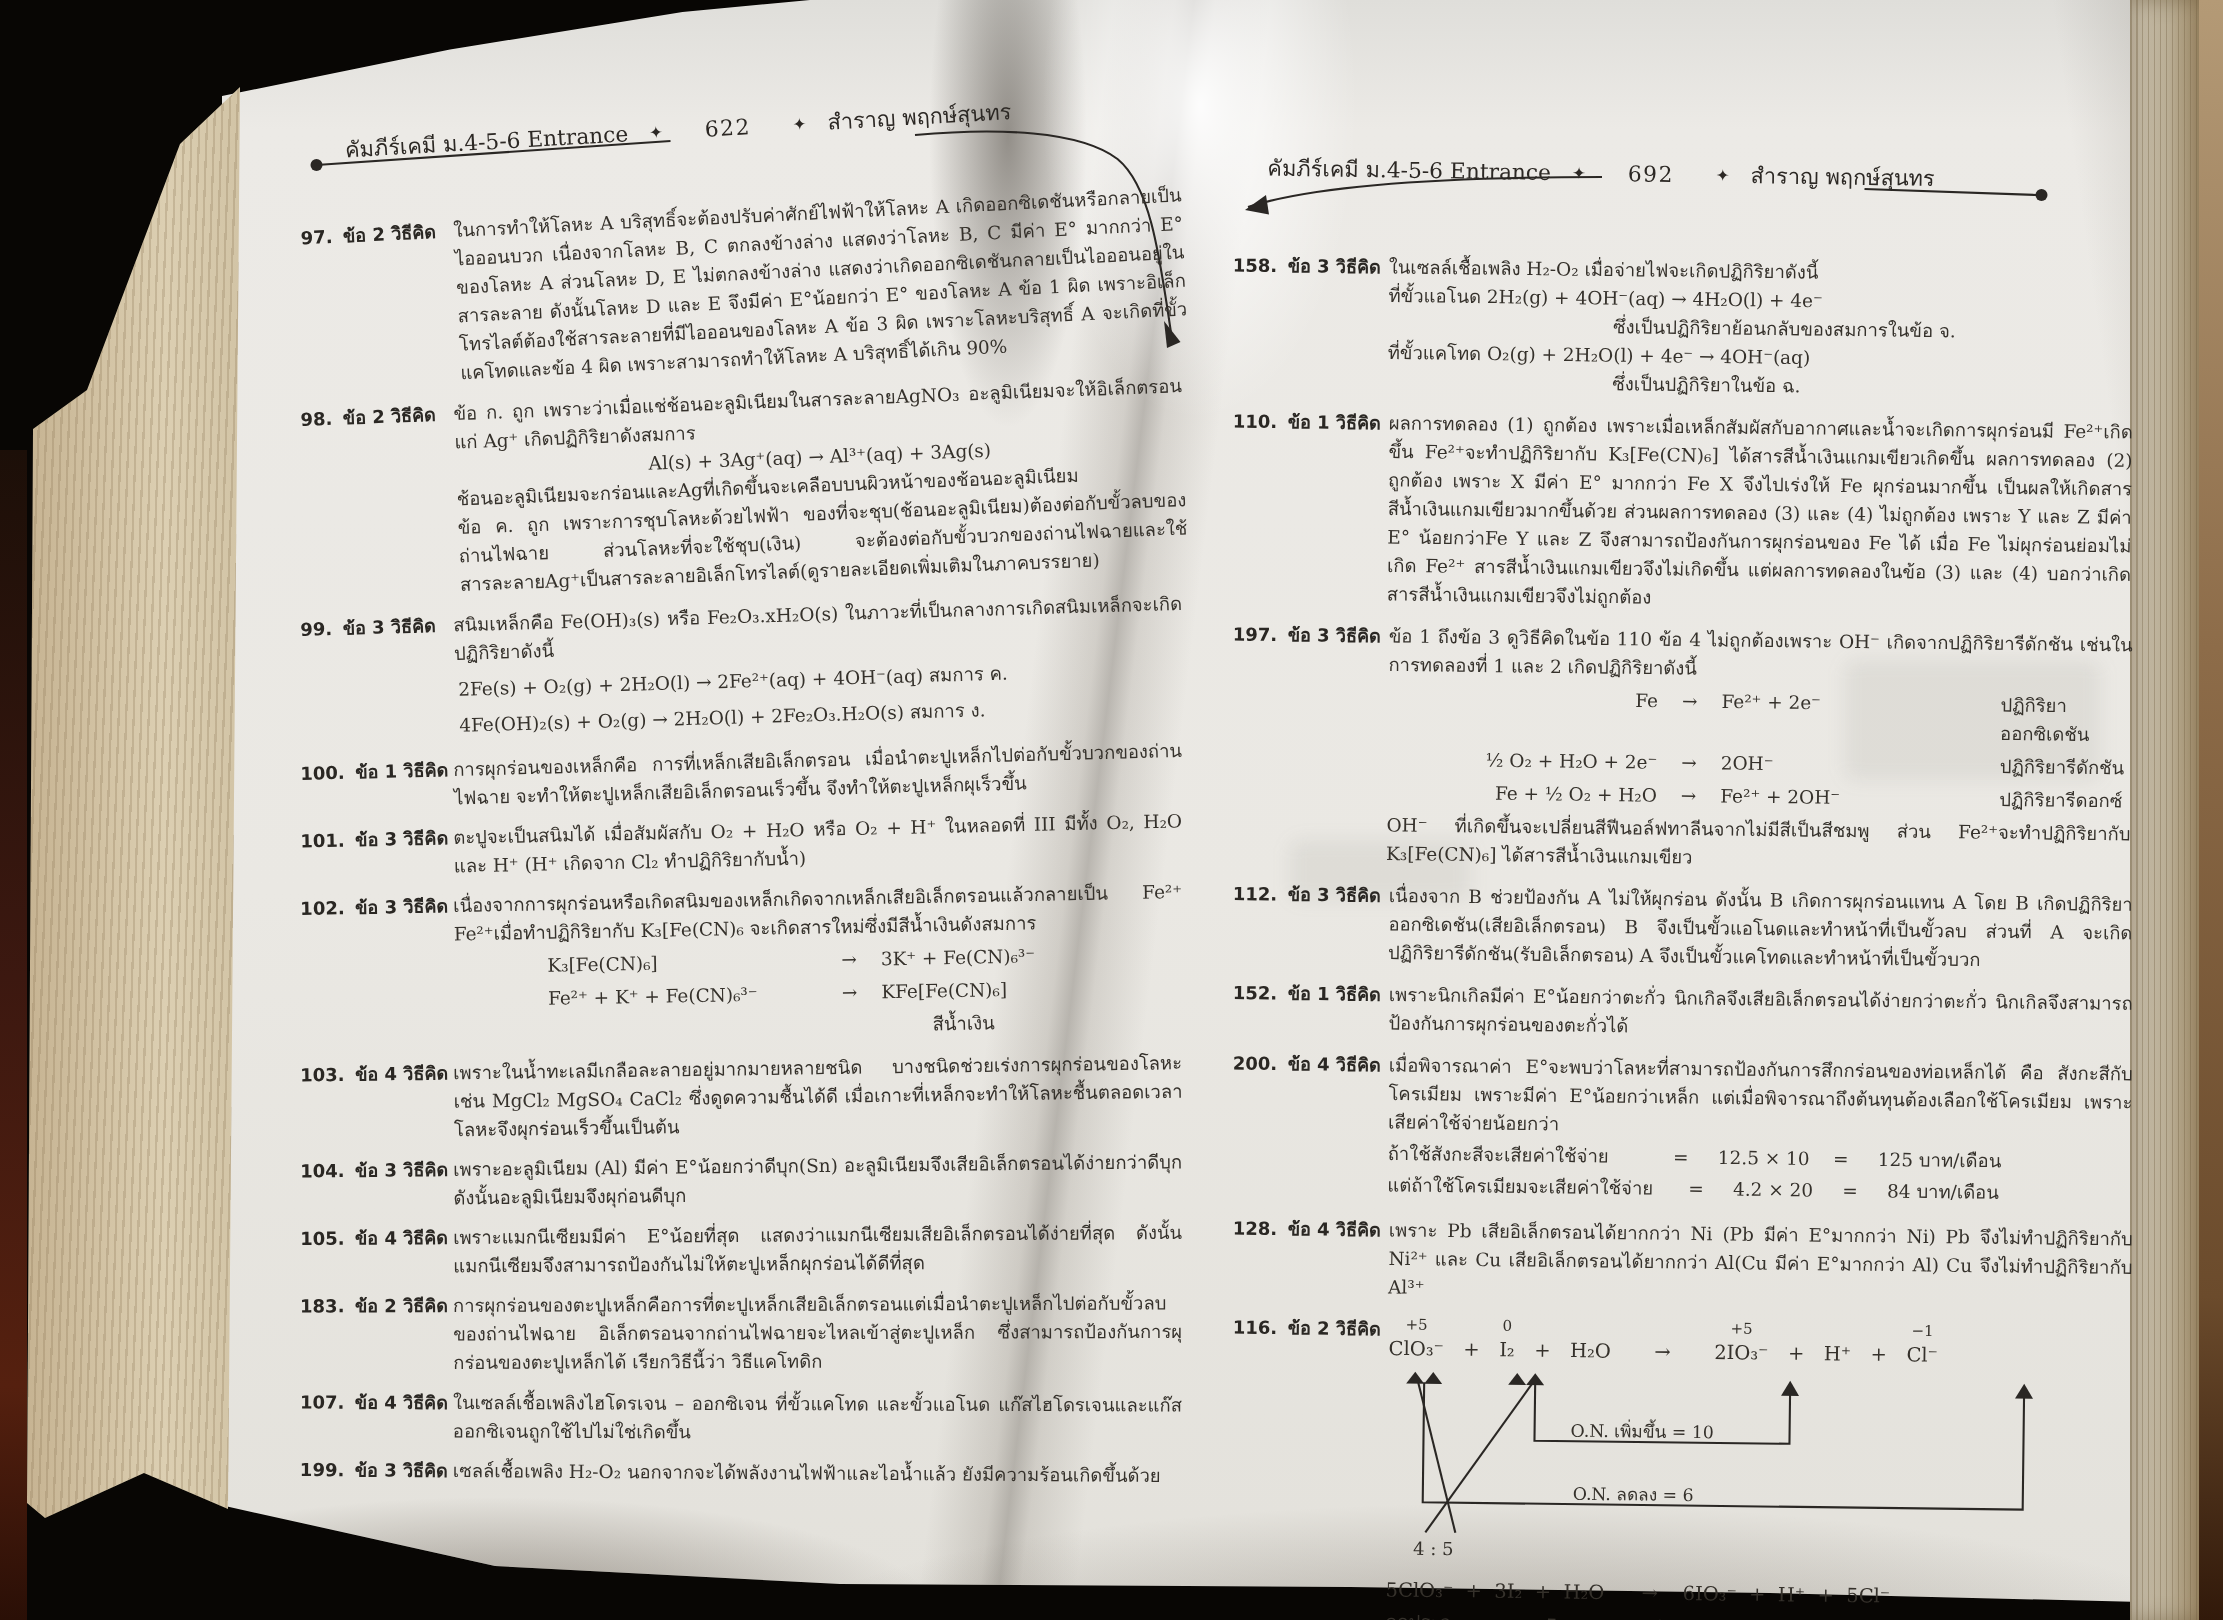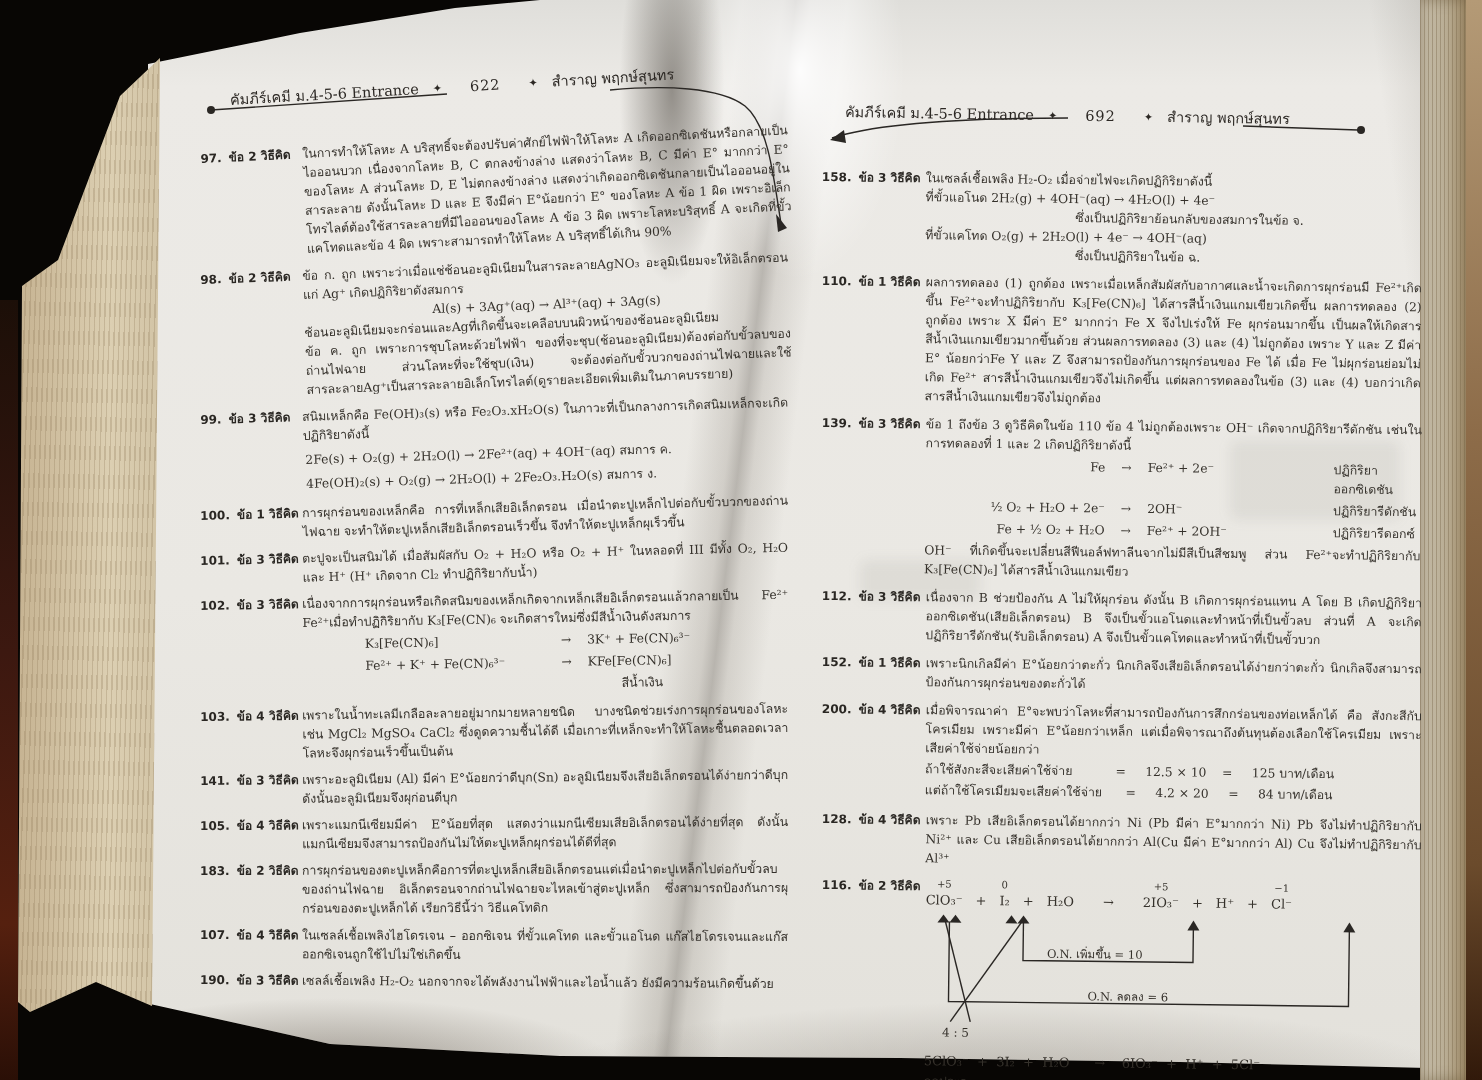--- a/index.html
+++ b/index.html
@@ -78,21 +78,21 @@
   .pl .item:nth-of-type(12){transform:rotate(0.4deg);transform-origin:0 0;}
   .pr .item{transform:rotate(0.7deg);transform-origin:0 0;}
   
   .diagram{position:relative;height:172px;}
   .on-eq{display:flex;gap:13px;align-items:flex-end;font-size:13px;}
   .sp{display:inline-block;text-align:center;}
   .on{display:block;font-size:10px;height:13px;line-height:13px;color:#35312b;}
   .dg-svg{position:absolute;left:0;top:36px;}
   .dg-lbl{position:absolute;font-size:11.5px;background:transparent;}
   .lbl-inc{left:122px;top:66px;}
-  .lbl-dec{left:124px;top:108px;margin-left:39px;}
+  .lbl-dec{left:124px;top:108px;}
   .lbl-ratio{left:18px;top:146px;font-size:12px;}
   .dgline{font-size:13px;}
   svg .s{stroke:#2a2724;stroke-width:1.4;fill:none;}
   svg .f{fill:#2a2724;}
 </style>
 </head>
 <body>
 
 <div class="photo">
   <div class="table-strip"></div>
@@ -214,21 +214,21 @@
           <span>103.</span>
           <span>ข้อ 4 วิธีคิด</span>
         </div>
       <div class="body">
           <p class="ln just">เพราะในน้ำทะเลมีเกลือละลายอยู่มากมายหลายชนิด บางชนิดช่วยเร่งการผุกร่อนของโลหะ เช่น MgCl₂ MgSO₄ CaCl₂ ซึ่งดูดความชื้นได้ดี เมื่อเกาะที่เหล็กจะทำให้โลหะชื้นตลอดเวลา โลหะจึงผุกร่อนเร็วขึ้นเป็นต้น</p>
         </div>
     </div>
 
     <div class="item">
       <div class="ihead">
-          <span>141.</span>
+          <span>104.</span>
           <span>ข้อ 3 วิธีคิด</span>
         </div>
       <div class="body">
           <p class="ln just">เพราะอะลูมิเนียม (Al) มีค่า E°น้อยกว่าดีบุก(Sn) อะลูมิเนียมจึงเสียอิเล็กตรอนได้ง่ายกว่าดีบุก ดังนั้นอะลูมิเนียมจึงผุก่อนดีบุก</p>
         </div>
     </div>
 
     <div class="item">
       <div class="ihead">
           <span>105.</span>
@@ -254,21 +254,21 @@
           <span>107.</span>
           <span>ข้อ 4 วิธีคิด</span>
         </div>
       <div class="body">
           <p class="ln just">ในเซลล์เชื้อเพลิงไฮโดรเจน – ออกซิเจน ที่ขั้วแคโทด และขั้วแอโนด แก๊สไฮโดรเจนและแก๊สออกซิเจนถูกใช้ไปไม่ใช่เกิดขึ้น</p>
         </div>
     </div>
 
     <div class="item">
       <div class="ihead">
-          <span>190.</span>
+          <span>199.</span>
           <span>ข้อ 3 วิธีคิด</span>
         </div>
       <div class="body">
           <p class="ln just">เซลล์เชื้อเพลิง H₂-O₂ นอกจากจะได้พลังงานไฟฟ้าและไอน้ำแล้ว ยังมีความร้อนเกิดขึ้นด้วย</p>
         </div>
     </div>
   </div>
 
   <div class="pg pr">
 
@@ -291,21 +291,21 @@
           <span>110.</span>
           <span>ข้อ 1 วิธีคิด</span>
         </div>
       <div class="body">
           <p class="ln just">ผลการทดลอง (1) ถูกต้อง เพราะเมื่อเหล็กสัมผัสกับอากาศและน้ำจะเกิดการผุกร่อนมี Fe²⁺เกิดขึ้น Fe²⁺จะทำปฏิกิริยากับ K₃[Fe(CN)₆] ได้สารสีน้ำเงินแกมเขียวเกิดขึ้น ผลการทดลอง (2) ถูกต้อง เพราะ X มีค่า E° มากกว่า Fe X จึงไปเร่งให้ Fe ผุกร่อนมากขึ้น เป็นผลให้เกิดสารสีน้ำเงินแกมเขียวมากขึ้นด้วย ส่วนผลการทดลอง (3) และ (4) ไม่ถูกต้อง เพราะ Y และ Z มีค่า E° น้อยกว่าFe  Y และ Z จึงสามารถป้องกันการผุกร่อนของ Fe ได้ เมื่อ Fe ไม่ผุกร่อนย่อมไม่เกิด Fe²⁺ สารสีน้ำเงินแกมเขียวจึงไม่เกิดขึ้น แต่ผลการทดลองในข้อ (3) และ (4) บอกว่าเกิดสารสีน้ำเงินแกมเขียวจึงไม่ถูกต้อง</p>
         </div>
     </div>
 
     <div class="item">
       <div class="ihead">
-          <span>139.</span>
+          <span>197.</span>
           <span>ข้อ 3 วิธีคิด</span>
         </div>
       <div class="body">
         <p class="ln just">ข้อ 1 ถึงข้อ 3 ดูวิธีคิดในข้อ 110 ข้อ 4 ไม่ถูกต้องเพราะ OH⁻ เกิดจากปฏิกิริยารีดักชัน เช่นในการทดลองที่ 1 และ 2 เกิดปฏิกิริยาดังนี้</p>
         <div class="eq2">
           <span class="lhs">Fe</span>
           <span>→</span>
           <span class="rhs">Fe²⁺ + 2e⁻</span>
           <span class="lbl">ปฏิกิริยาออกซิเดชัน</span>
         </div>

